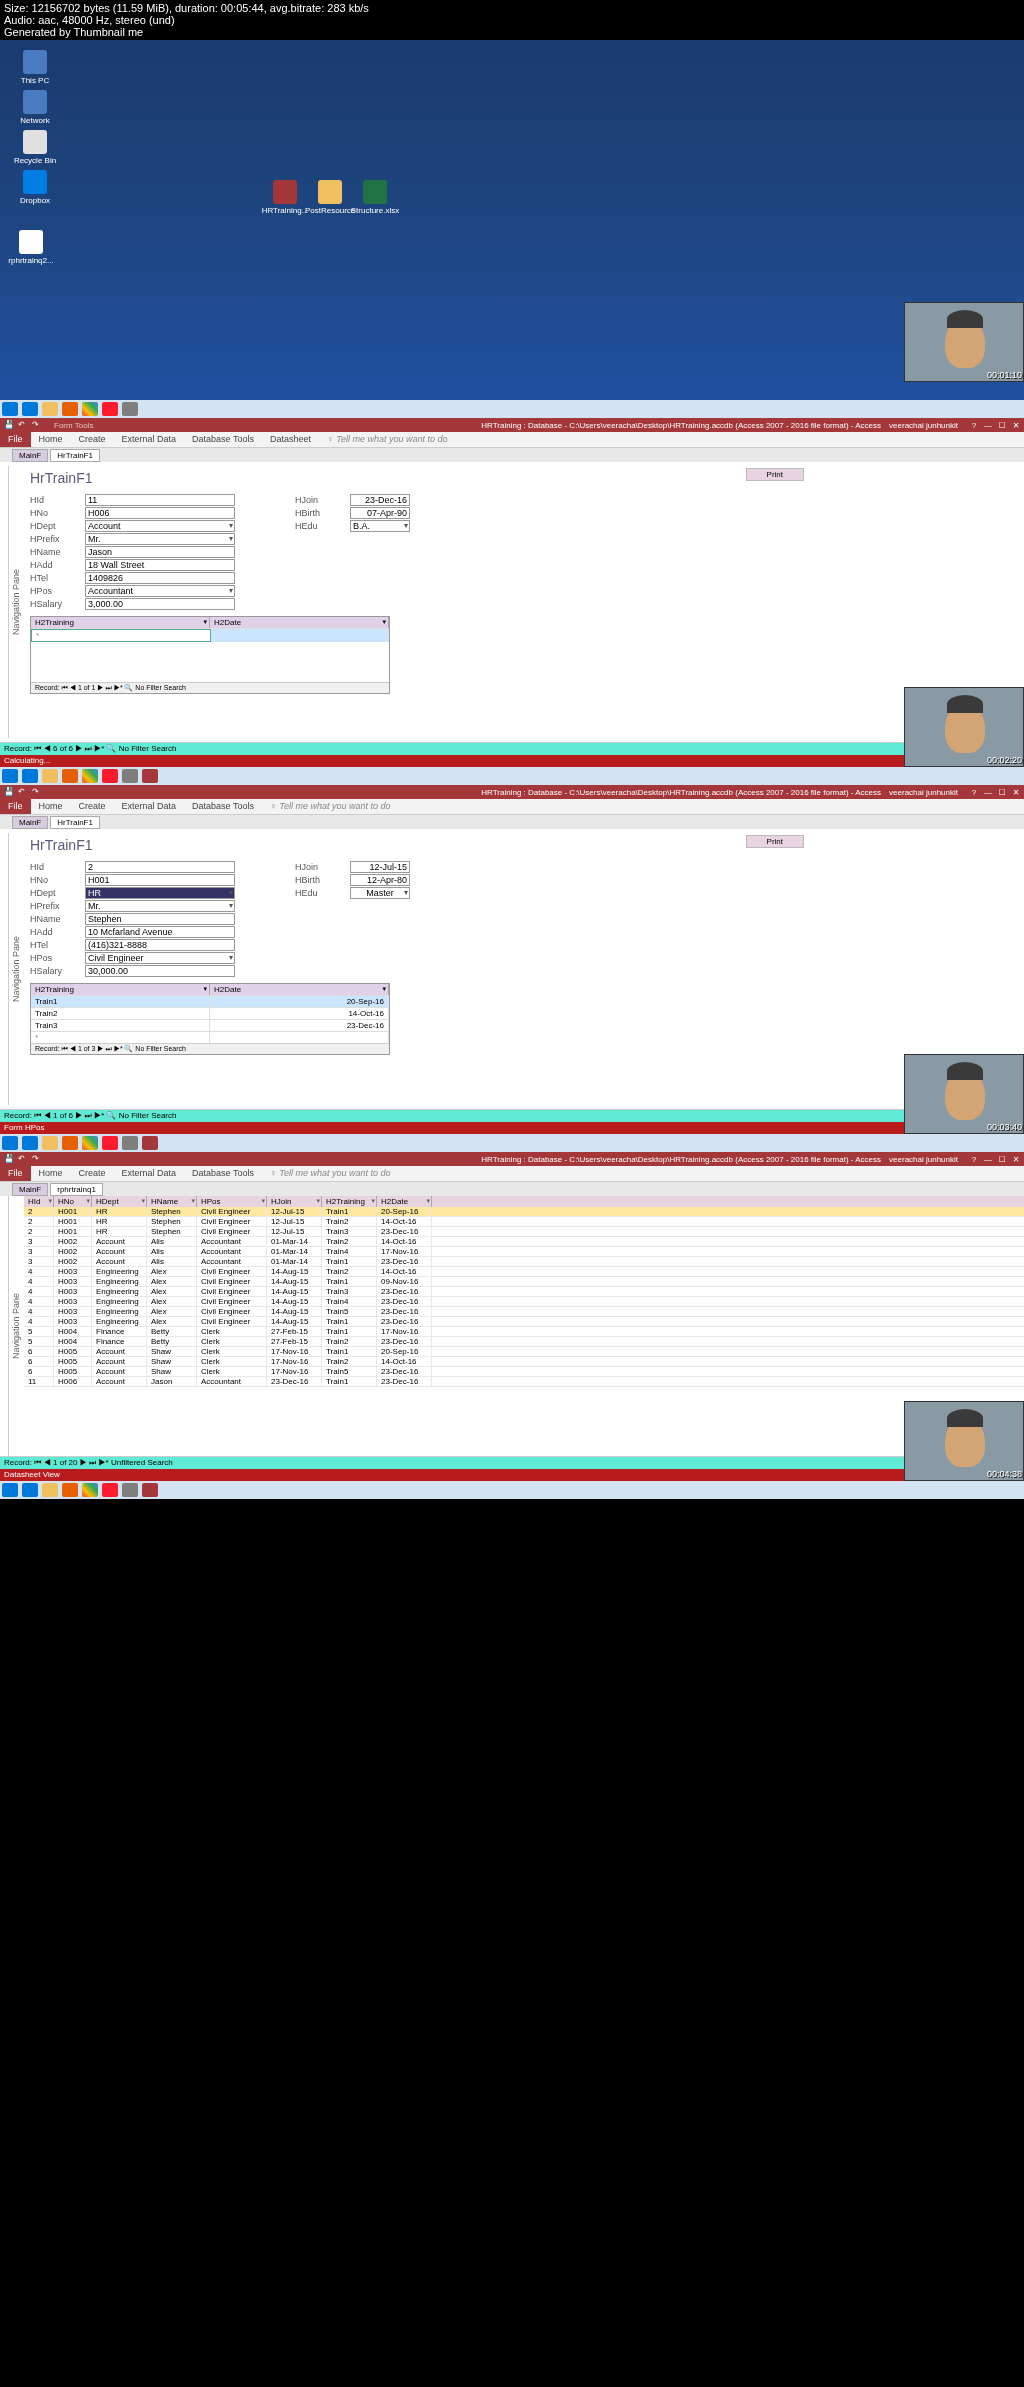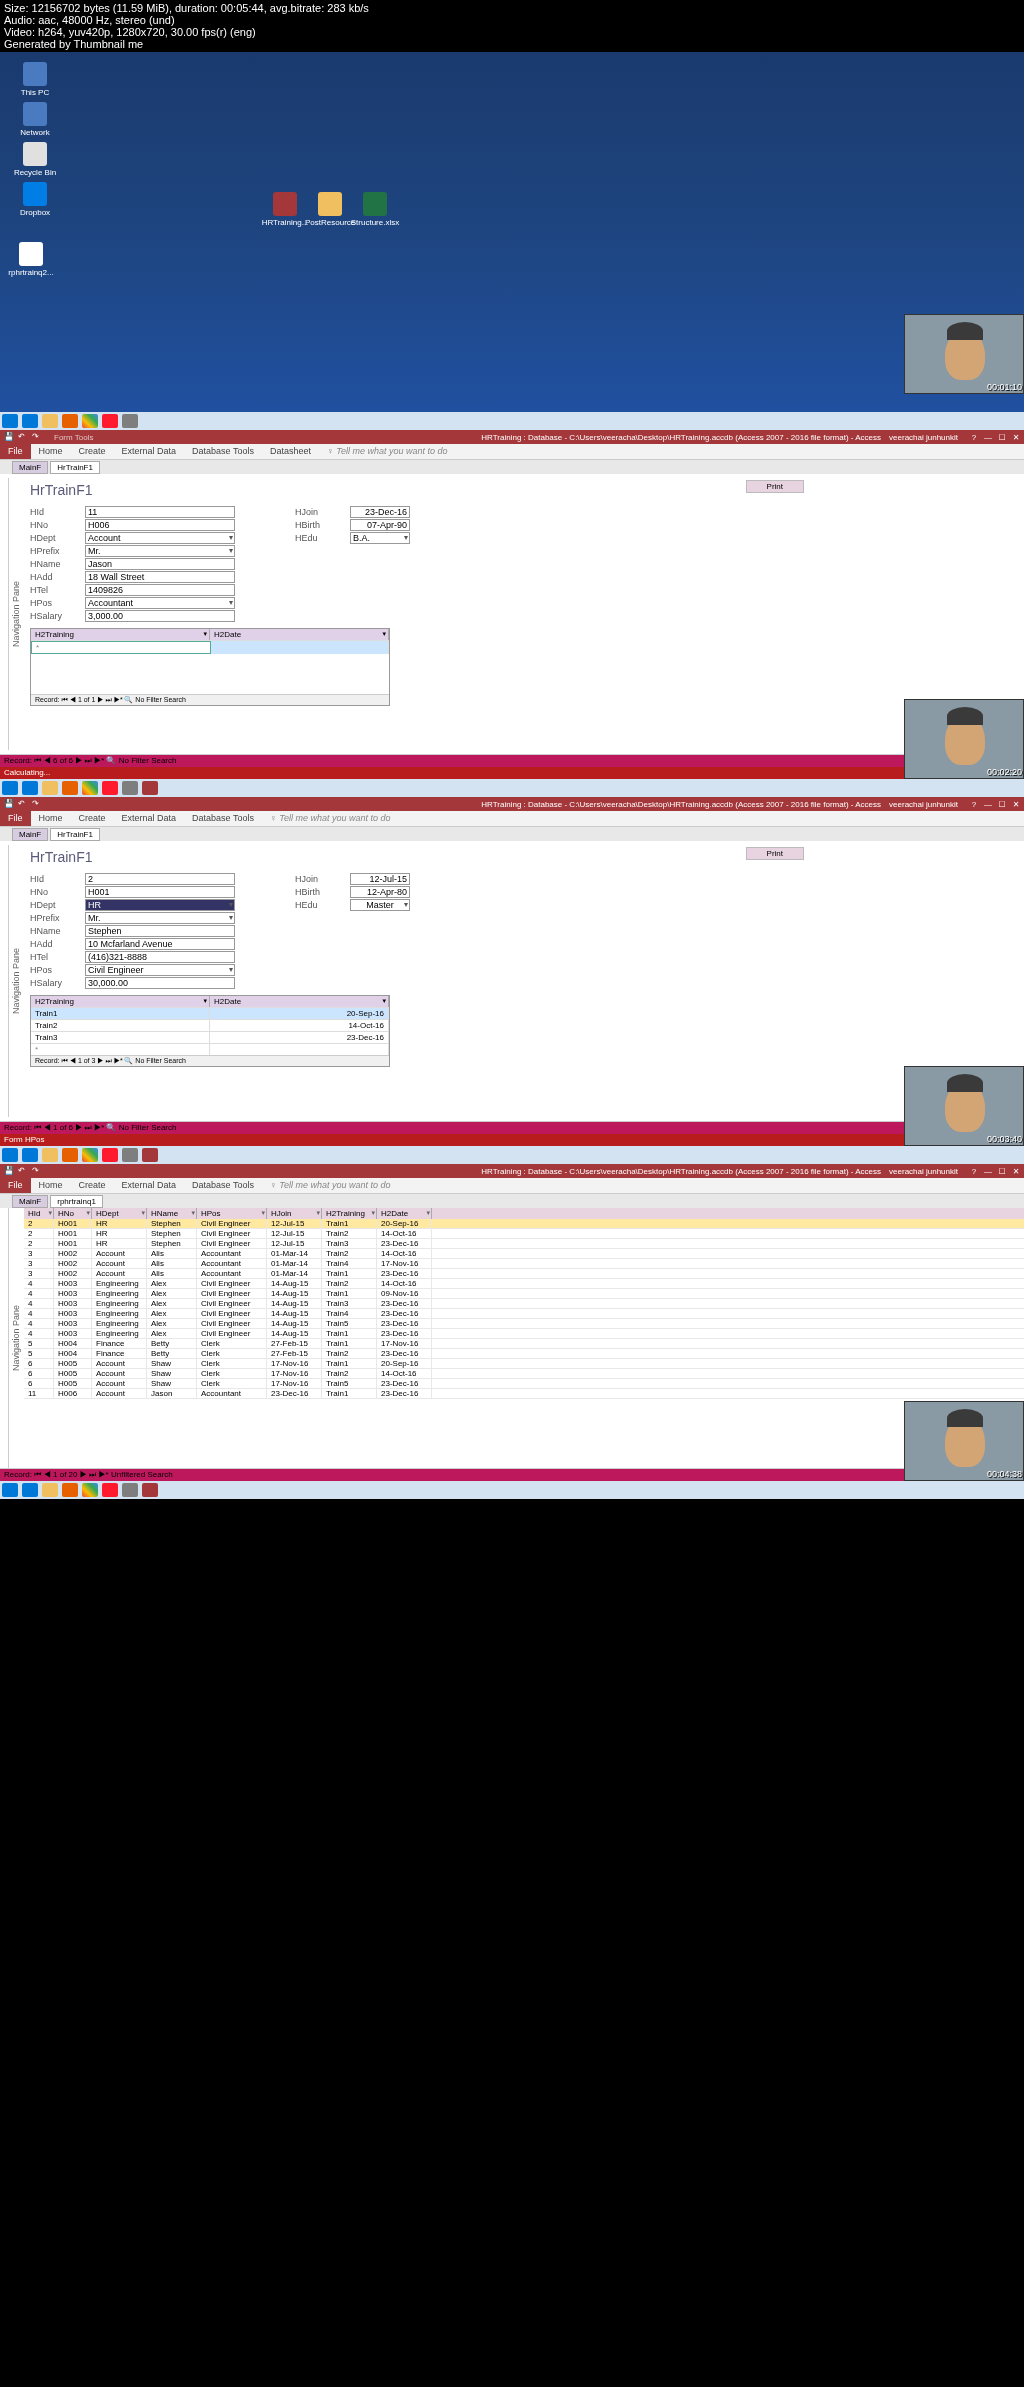--- a/index.html
+++ b/index.html
@@ -71,42 +71,41 @@
 .subform { margin-top: 6px; border: 1px solid #999; width: 360px; }
 .subform-header { display: flex; background: #e0d0e8; font-size: 8px; }
 .subform-header .sh-cell { border-right: 1px solid #aaa; padding: 1px 4px; flex: 1; position: relative; }
 .subform-header .sh-cell::after { content: '▾'; position: absolute; right: 2px; font-size: 7px; }
 .subform-row { display: flex; font-size: 8px; border-top: 1px solid #ddd; }
 .subform-row .sr-cell { border-right: 1px solid #ddd; padding: 1px 4px; flex: 1; }
 .subform-row.selected { background: #cce5ff; }
 .subform-row.newrow .sr-cell:first-child::before { content: '*'; color: #888; }
 .subform-nav { background: #f0f0f0; font-size: 7px; padding: 1px 4px; border-top: 1px solid #ccc; display: flex; gap: 2px; }
 
-.record-nav { background: #be185d; font-size: 8px; padding: 1px 4px; border-top: 1px solid #ccc; display: flex; gap: 4px; align-items: center; }
+.record-nav { background: #5eead4; font-size: 8px; padding: 1px 4px; border-top: 1px solid #ccc; display: flex; gap: 4px; align-items: center; }
 .status-bar { background: #b91c1c; color: #fff; font-size: 8px; padding: 1px 4px; height: 12px; }
 
 
 .datasheet { font-size: 8px; }
 .ds-header { display: flex; background: #e8d4e0; }
 .ds-header .ds-h { border-right: 1px solid #aaa; padding: 1px 4px; position: relative; }
 .ds-header .ds-h::after { content: '▾'; position: absolute; right: 1px; font-size: 7px; color: #666; }
 .ds-row { display: flex; border-bottom: 1px solid #e8e8e8; }
 .ds-row .ds-c { border-right: 1px solid #e8e8e8; padding: 0 4px; }
 .ds-row.sel { background: #ffe8a0; }
 .c-hid { width: 30px; } .c-hno { width: 38px; } .c-dept { width: 55px; }
 .c-name { width: 50px; } .c-pos { width: 70px; } .c-join { width: 55px; }
 .c-train { width: 55px; } .c-date { width: 55px; }
 </style>
 </head>
 <body>
 
 <div class="meta-header">
   <div>Size: 12156702 bytes (11.59 MiB), duration: 00:05:44, avg.bitrate: 283 kb/s</div>
   <div>Audio: aac, 48000 Hz, stereo (und)</div>
-  <div>Video: h264, yuv420p, 1280x720, 30.00 fps(r) (eng)</div>
   <div>Generated by Thumbnail me</div>
 </div>
 
 <div class="section">
 <div class="desktop">
   <div class="desktop-icon" style="top:10px;left:10px"><div class="ico"></div><span>This PC</span></div>
   <div class="desktop-icon" style="top:50px;left:10px"><div class="ico"></div><span>Network</span></div>
   <div class="desktop-icon" style="top:90px;left:10px"><div class="ico recycle"></div><span>Recycle Bin</span></div>
   <div class="desktop-icon" style="top:130px;left:10px"><div class="ico dropbox"></div><span>Dropbox</span></div>
   <div class="desktop-icon" style="top:190px;left:6px"><div class="ico white"></div><span>rphrtrainq2...</span></div>
@@ -629,20 +628,21 @@
               <div class="ds-c c-pos">Accountant</div>
               <div class="ds-c c-join">23-Dec-16</div>
               <div class="ds-c c-train">Train1</div>
               <div class="ds-c c-date">23-Dec-16</div>
             </div>
           </div>
       <div style="height:40px"></div>
     </div>
   </div>
   <div class="record-nav">Record: ⏮ ◀ 1 of 20 ▶ ⏭ ▶* Unfiltered Search</div>
+  <div class="status-bar">Datasheet View</div>
 </div>
 <div class="webcam" style="bottom:18px">
       <div class="face"></div>
     </div>
 <div class="timestamp" style="bottom:20px">00:04:38</div>
 <div class="taskbar">
   <div class="tb-item tb-win"></div>
   <div class="tb-item tb-ie"></div>
   <div class="tb-item" style="background:#f0c060"></div>
   <div class="tb-item tb-ff"></div>

